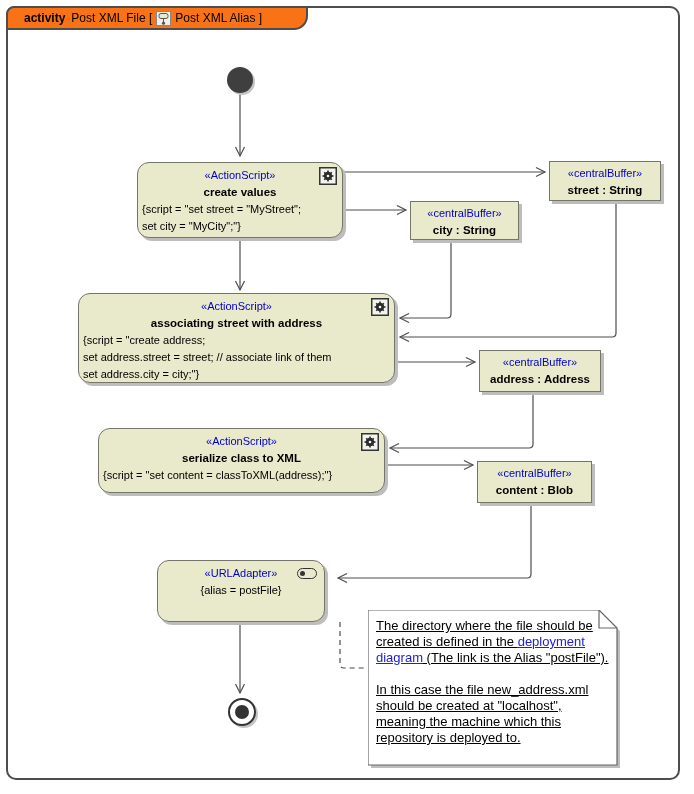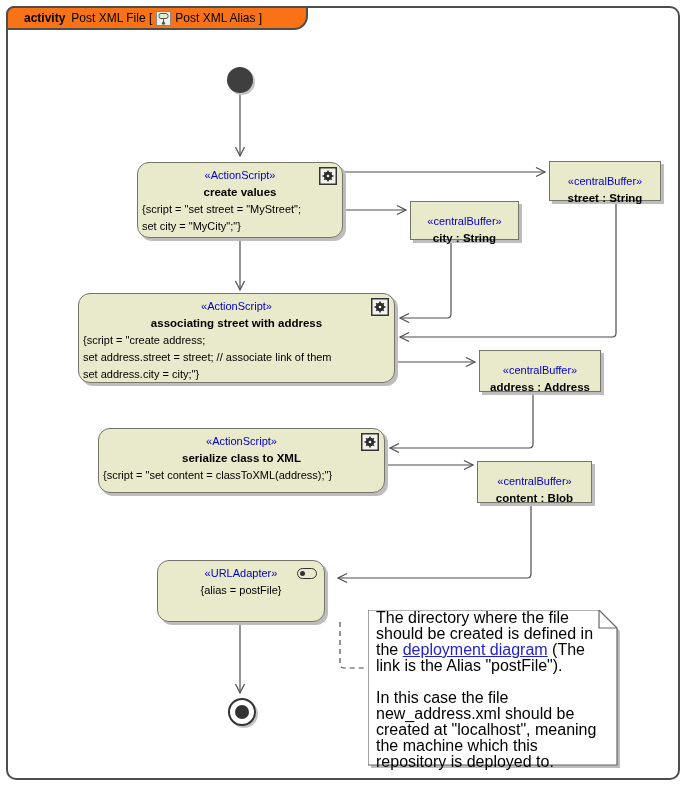--- a/index.html
+++ b/index.html
@@ -18,39 +18,39 @@
 
   
   svg.edges{left:0;top:0;pointer-events:none;}
 
   
   .action{border:1px solid #75756a;background:#e9e9cb;border-radius:12px;
           box-shadow:3px 3px 0 0 #bdbdbd;box-sizing:border-box;
           padding:4px 4px 2px 4px;color:#000;}
   .buffer{border:1px solid #75756a;background:#e9e9cb;
           box-shadow:3px 3px 0 0 #bdbdbd;box-sizing:border-box;
-          padding:11px 2px;color:#000;text-align:center;}
+          padding:3px 2px;color:#000;text-align:center;}
   .stereo{color:#0000c8;font-size:11px;text-align:center;line-height:17px;}
   .nname{font-weight:bold;font-size:11.5px;text-align:center;line-height:17px;color:#000;}
   .script{font-size:11px;text-align:left;line-height:17px;color:#000;}
   .alias{font-size:11px;text-align:center;line-height:17px;color:#000;}
   .corner-icon{position:absolute;top:4px;right:5px;line-height:0;}
   .pill-icon{position:absolute;top:7px;right:7px;width:20px;height:11px;border:1px solid #333;
              border-radius:6px;box-sizing:border-box;}
   .pill-icon .dot{position:absolute;left:2px;top:2px;width:5px;height:5px;border-radius:50%;background:#333;}
 
   
   .initial{width:26px;height:26px;border-radius:50%;background:#3f3f3f;box-shadow:2px 2px 0 0 #c4c4c4;}
   .final-outer{width:28px;height:28px;border-radius:50%;border:2px solid #333;background:#fff;
                box-sizing:border-box;box-shadow:2px 2px 0 0 #c4c4c4;}
   .final-inner{position:absolute;left:5px;top:5px;width:14px;height:14px;border-radius:50%;background:#333;}
 
   
   .note{left:368px;top:610px;width:252px;height:158px;}
-  .note-text{position:absolute;left:8px;top:0;width:234px;font-size:16px;line-height:16px;color:#000;}
+  .note-text{position:absolute;left:8px;top:8px;width:234px;font-size:13px;line-height:16px;color:#000;text-decoration:underline;}
   .note-text p{margin:0 0 16px 0;}
   .note-text a{color:#2222cc;text-decoration:underline;cursor:pointer;}
 </style>
 </head>
 <body>
 
 <div id="stage">
 
   <div class="abs frame"></div>
   <div class="abs frame-tab">

